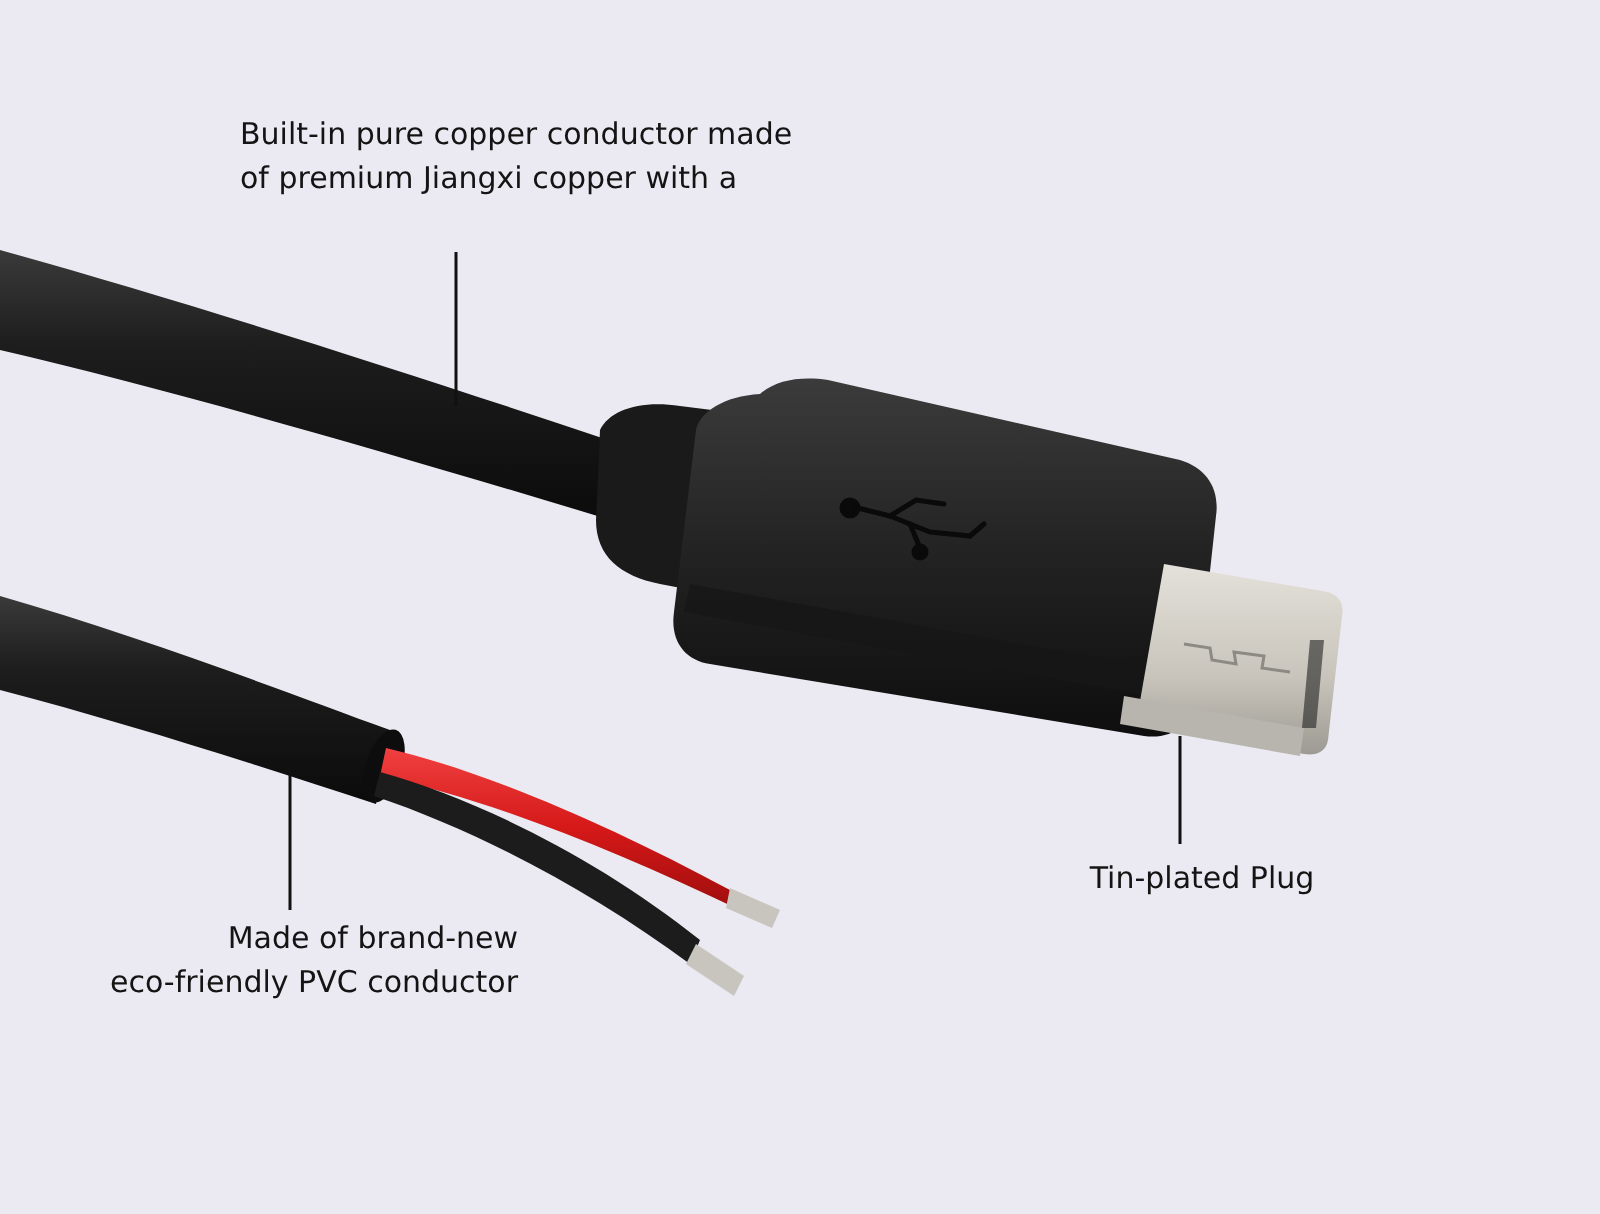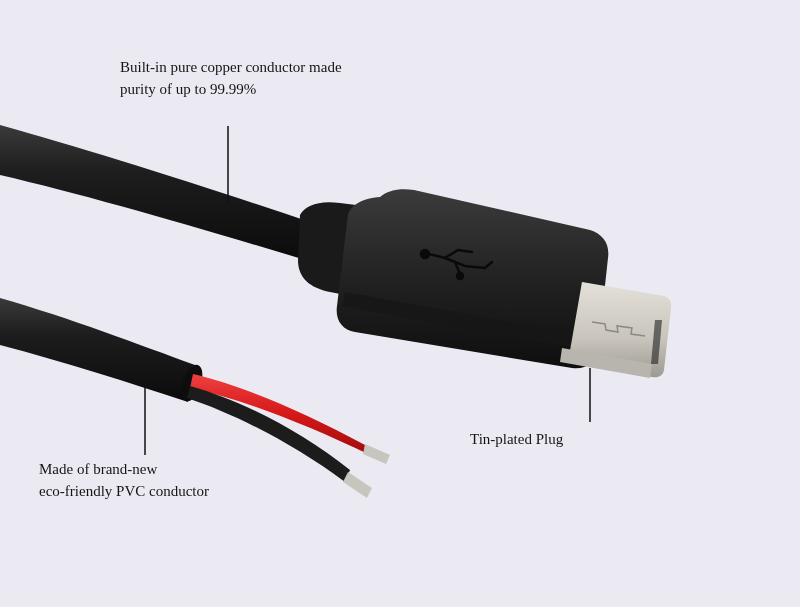--- a/index.html
+++ b/index.html
@@ -2,33 +2,33 @@
 <html><head>
 <meta charset="utf-8">
 <style>
   html, body { margin: 0; padding: 0; }
   body {
     width: 800px; height: 607px; overflow: hidden;
     background: #ebeaf2;
     font-family: "DejaVu Sans", "Liberation Sans", sans-serif;
     color: #1a1a1a;
   }
-  .stage { position: relative; width: 800px; height: 581px; background: #ebeaf2; font-family: Liberation Serif, serif; }
+  .stage { position: relative; width: 800px; height: 581px; background: #ebeaf2; }
   svg.scene { position: absolute; left: 0; top: 0; }
   .label {
     position: absolute;
     font-size: 15px;
     line-height: 22px;
     color: #141414;
     white-space: nowrap;
   }
   .label .line { display: block; }
   #label-copper { left: 120px; top: 56px; }
-  #label-pvc { left: 39px; top: 458px; }
-  #label-plug { left: 470px; top: 428px; width: 262px; }
+  #label-pvc { left: 55px; top: 458px; text-align: right; }
+  #label-plug { left: 470px; top: 428px; text-align: center; width: 262px; }
 </style>
 </head>
 <body>
 
 <div class="stage">
 
   <svg class="scene" width="800" height="607" viewBox="0 0 800 607">
     <defs>
       <linearGradient id="cableGrad" x1="0" y1="0" x2="0" y2="1">
         <stop offset="0" stop-color="#3a3a3a"></stop>
@@ -96,21 +96,21 @@
       <path d="M348,472 L372,488 L367,498 L343,482 Z" fill="#c8c5be"></path>
     </g>
 
     <line x1="228" y1="126" x2="228" y2="203" stroke="#111" stroke-width="1.5"></line>
     <line x1="145" y1="383" x2="145" y2="455" stroke="#111" stroke-width="1.5"></line>
     <line x1="590" y1="368" x2="590" y2="422" stroke="#111" stroke-width="1.5"></line>
   </svg>
 
   <div id="label-copper" class="label">
     <span class="line">Built-in pure copper conductor made</span>
-    <span class="line">purity of up to 99.99%</span>
+    <span class="line">of premium Jiangxi copper with a</span>
   </div>
 
   <div id="label-pvc" class="label">
     <span class="line">Made of brand-new</span>
     <span class="line">eco-friendly PVC conductor</span>
   </div>
 
   <div id="label-plug" class="label">
     <span class="line">Tin-plated Plug</span>
   </div>

